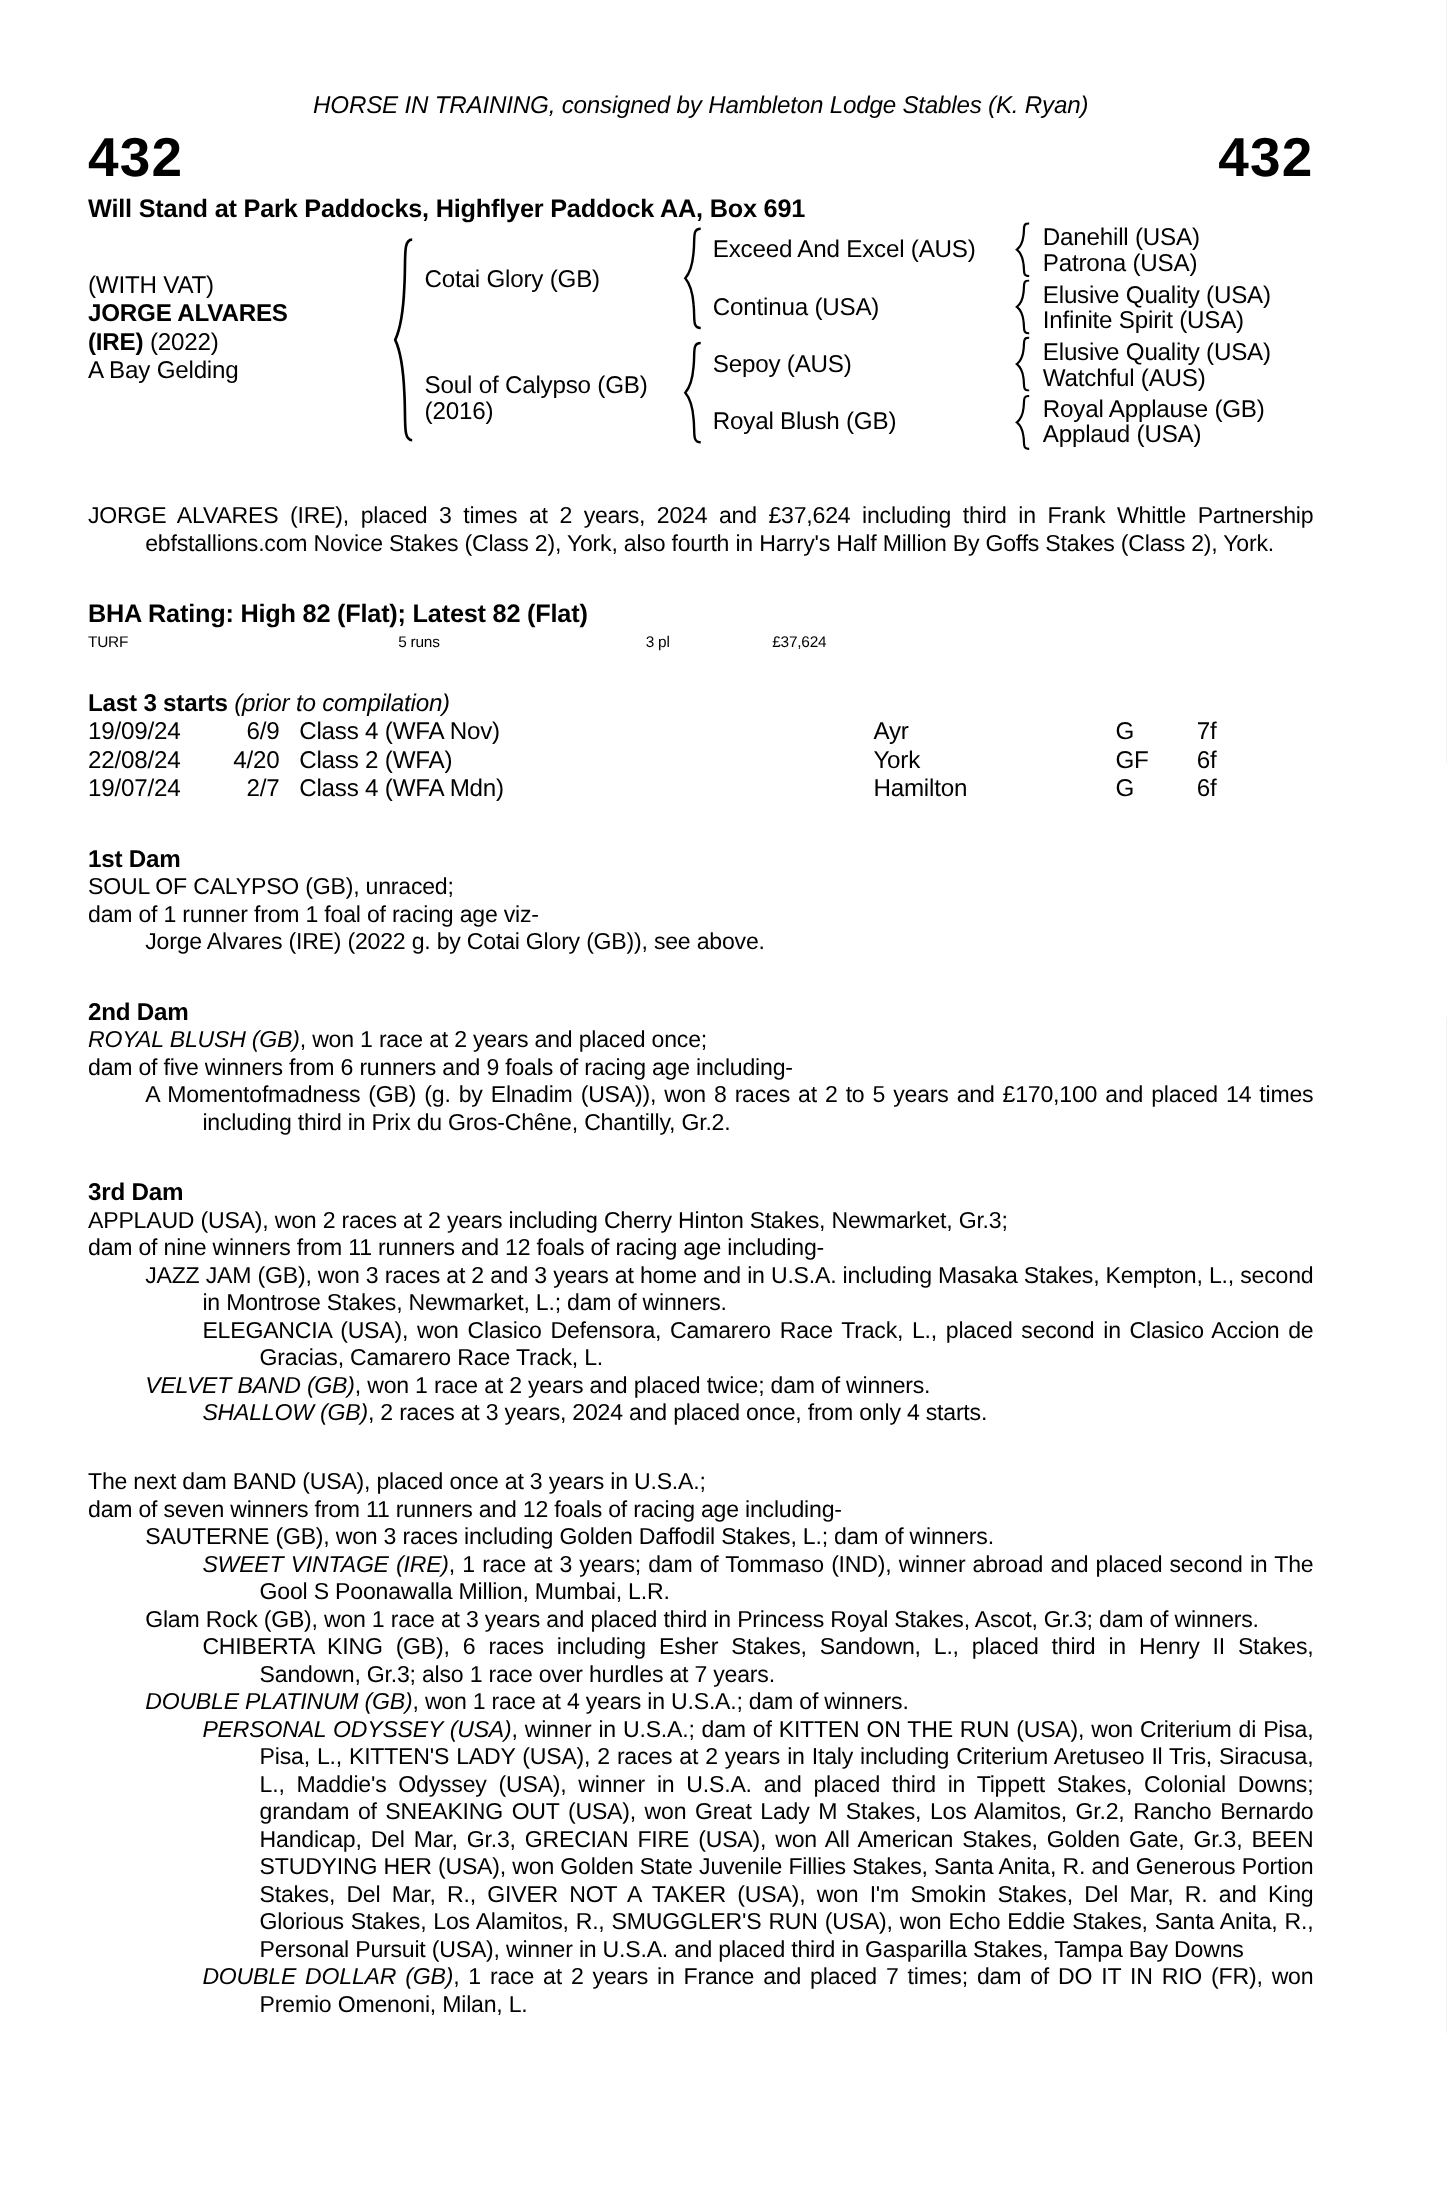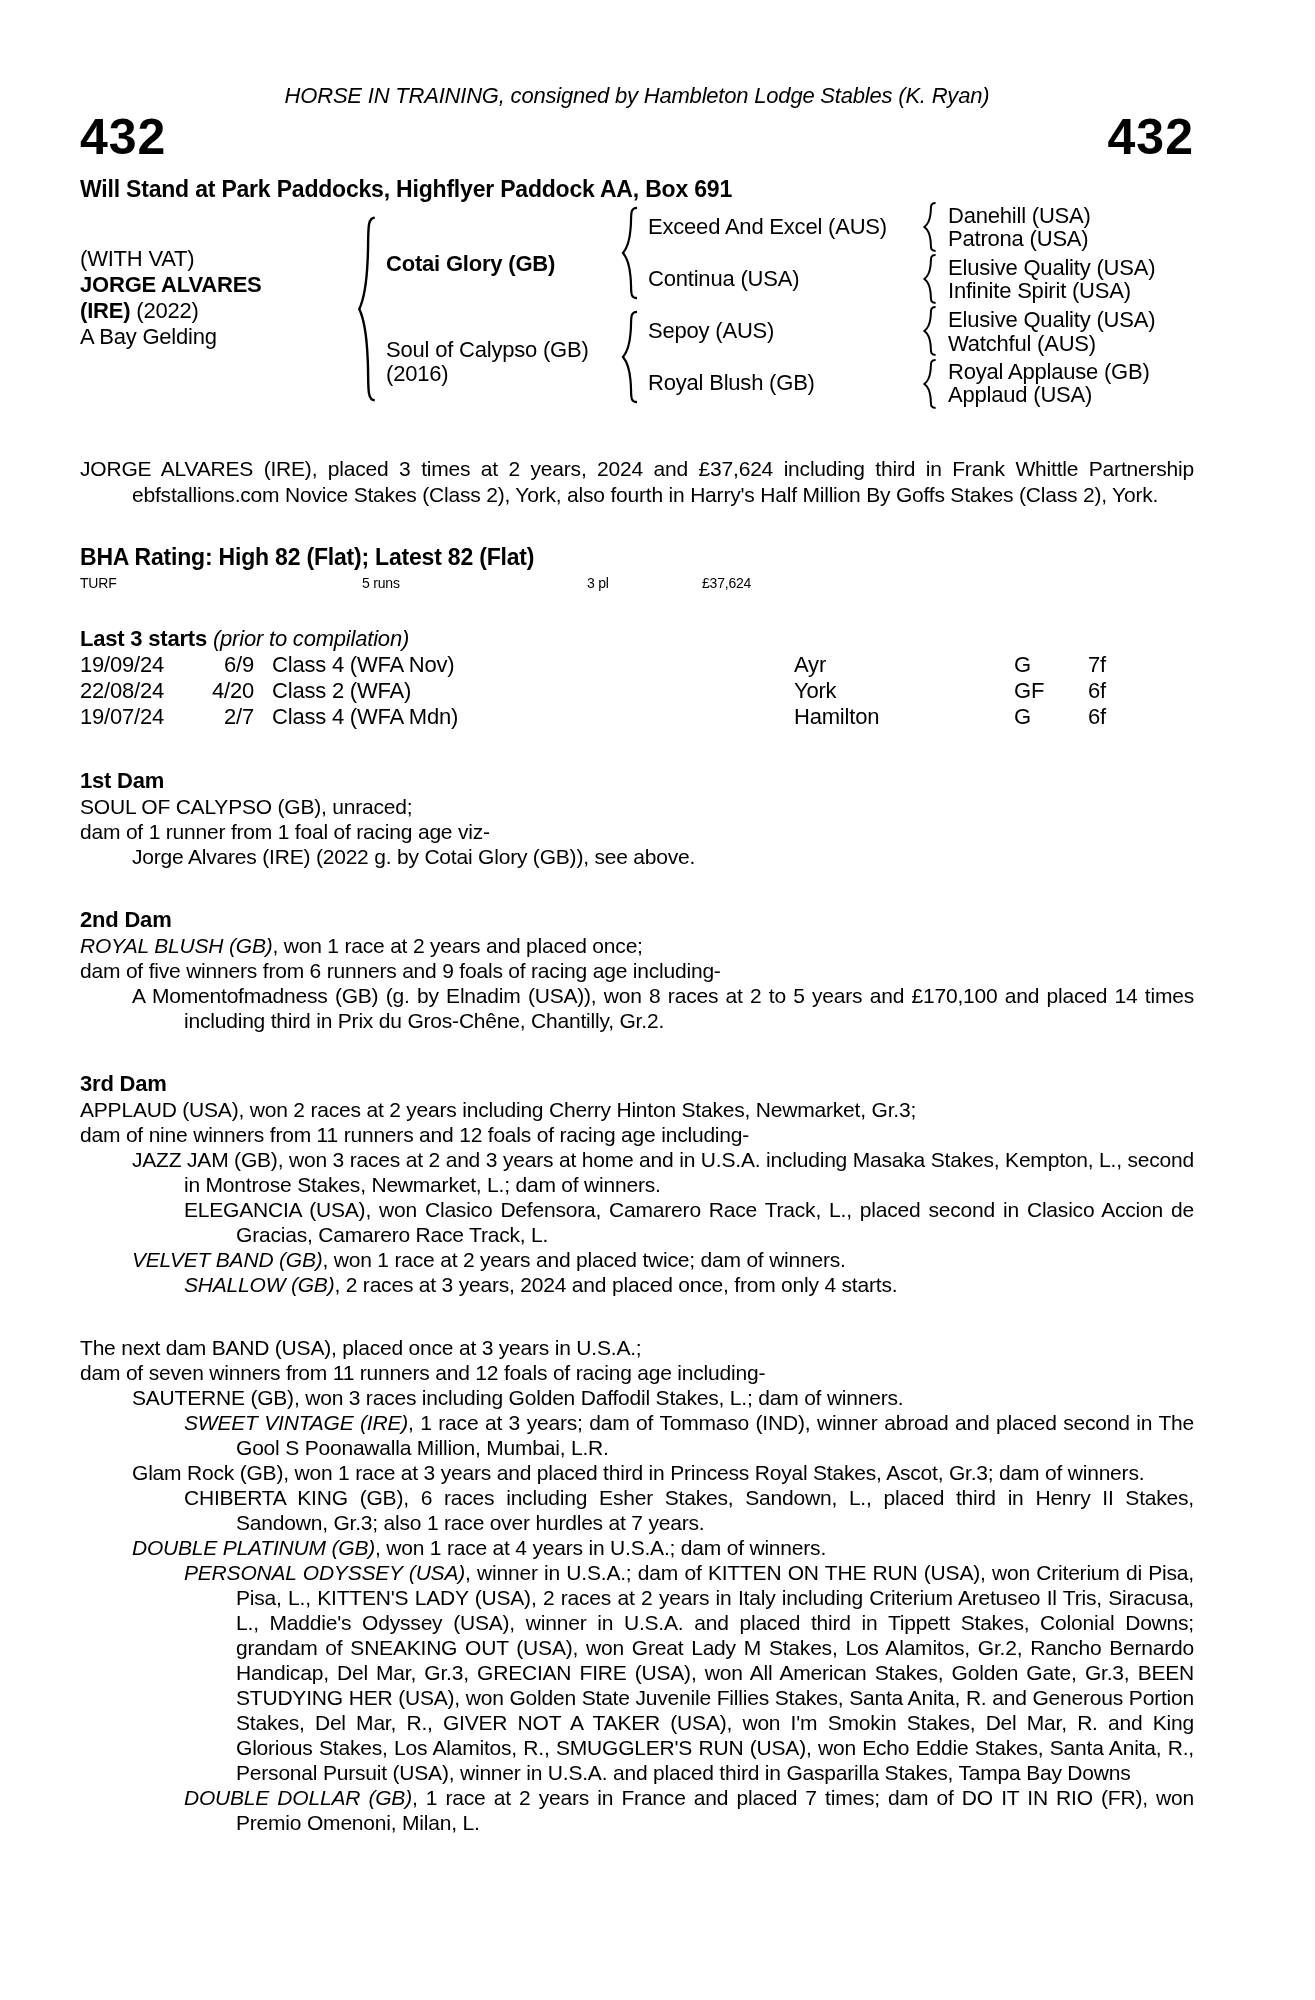--- a/index.html
+++ b/index.html
@@ -14,30 +14,30 @@
     letter-spacing:-0.2px;
   }
   .content{padding:0 121px 0 80px;}
   .b{font-weight:bold;}
   .i{font-style:italic;}
   .s-b{font-weight:normal;}
   .s-i{font-style:italic;}
 
   
   .consignor{margin-top:84px;text-align:center;font-style:italic;font-size:22px;line-height:24px;}
-  .lot-row{display:flex;justify-content:space-between;align-items:flex-start;margin-top:6px;height:52px;}
+  .lot-row{display:flex;justify-content:space-between;align-items:flex-end;margin-top:6px;height:52px;}
   .lot{font-size:50px;font-weight:bold;line-height:46px;letter-spacing:1px;}
   .stand{margin-top:10px;font-size:23px;font-weight:bold;line-height:26px;}
 
   
   .pedigree{position:relative;height:210px;margin-top:0;}
   .ped-abs{position:absolute;white-space:nowrap;}
   .ped-id{left:0;top:44px;font-size:22px;line-height:26px;}
   .ped-name{font-size:22px;line-height:24px;}
-  .g1-sire{left:306px;top:50px;font-weight:bold;}
+  .g1-sire{left:306px;top:40px;}
   .g1-dam{left:306px;top:136px;}
   .g2-0{left:568px;top:13px;}
   .g2-1{left:568px;top:65px;}
   .g2-2{left:568px;top:117px;}
   .g2-3{left:568px;top:169px;}
   .g3{left:868px;}
   .g3-0{top:2px;}  .g3-1{top:25px;}
   .g3-2{top:54px;} .g3-3{top:77px;}
   .g3-4{top:106px;}.g3-5{top:130px;}
   .g3-6{top:158px;}.g3-7{top:181px;}

